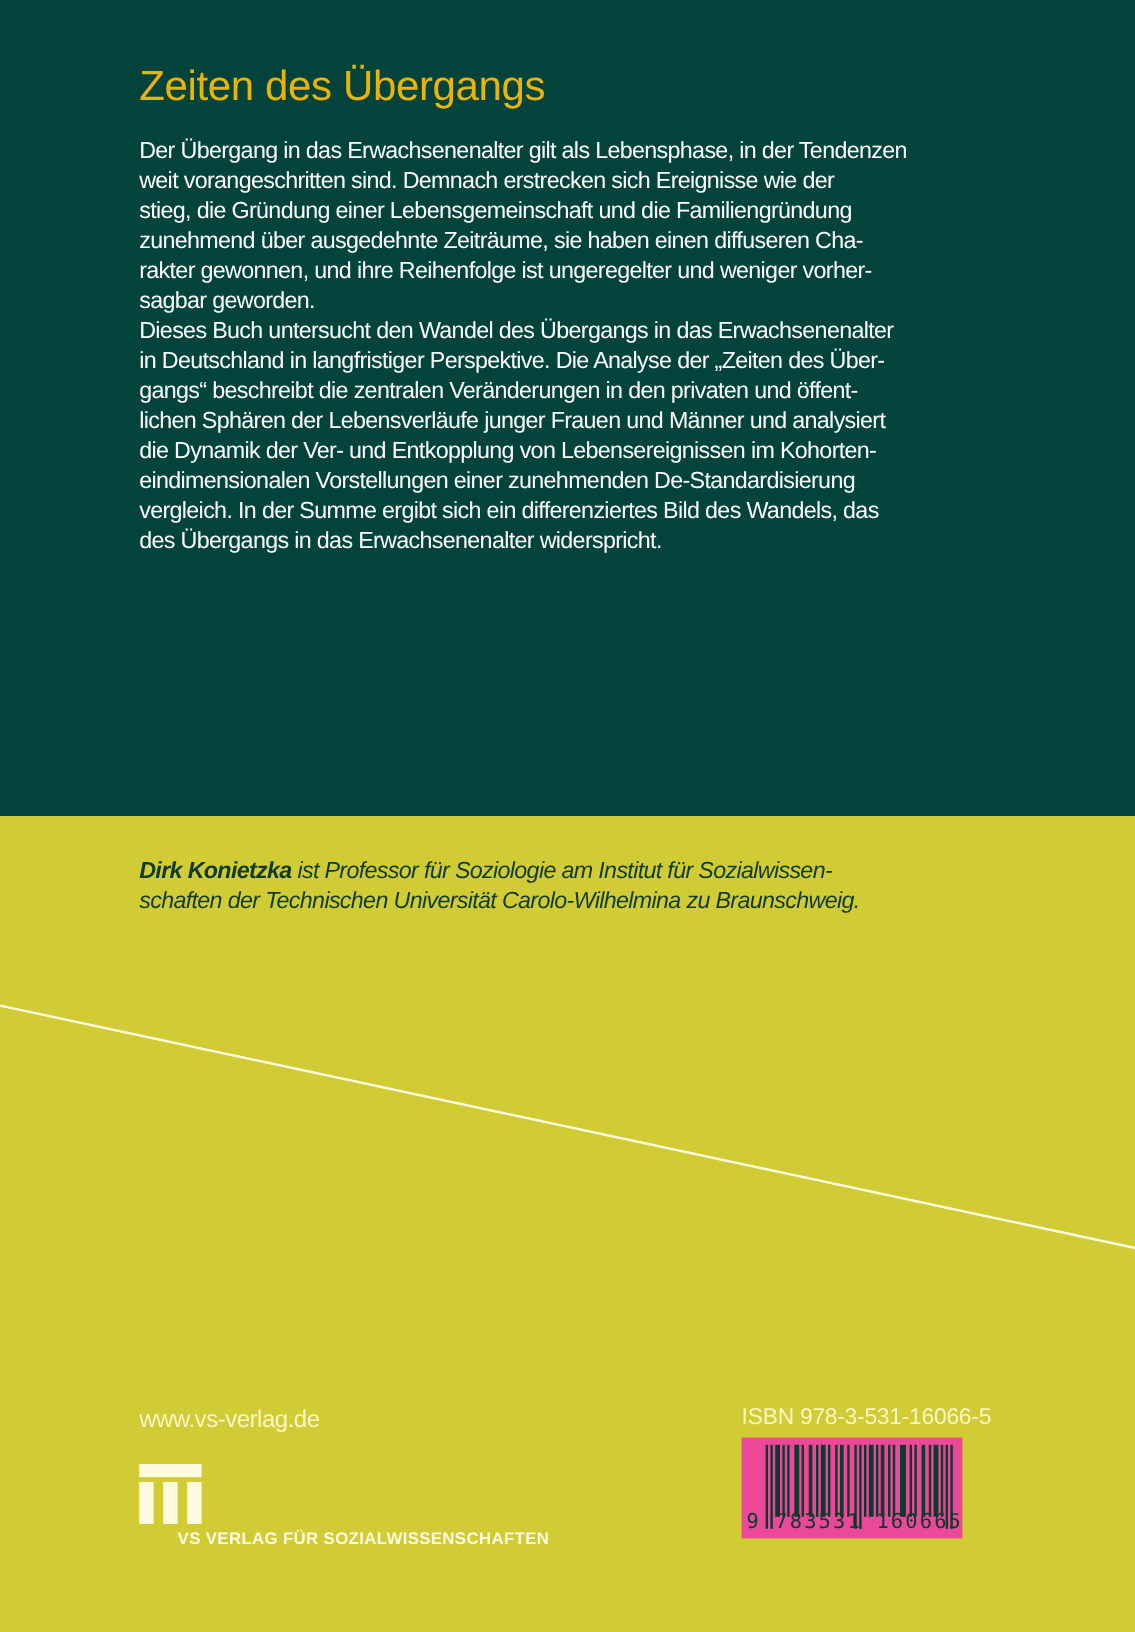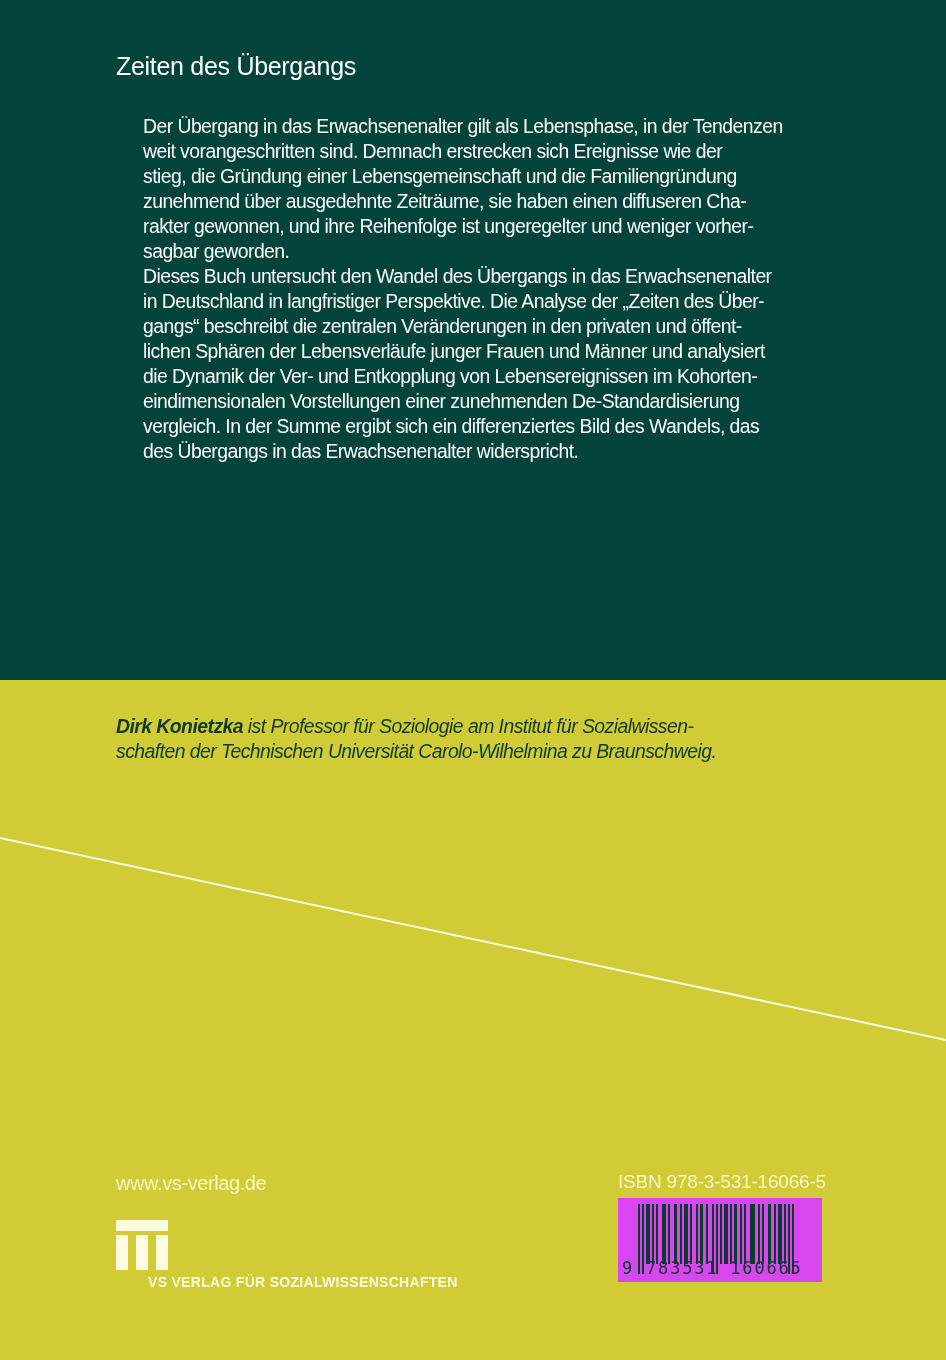--- a/index.html
+++ b/index.html
@@ -10,28 +10,27 @@
   .top {
     position: absolute; left: 0; top: 0; width: 946px; height: 680px;
     background: #02443b;
   }
   .bottom {
     position: absolute; left: 0; top: 680px; width: 946px; height: 680px;
     background: #d1cb35;
   }
   .title {
     position: absolute; left: 116px; top: 52px;
-    font-size: 25px; color: #ffffff; font-weight: normal; letter-spacing: -0.3px;
+    font-size: 35px; color: #eab308; font-weight: normal; letter-spacing: -0.3px;
     white-space: nowrap;
   }
   .blurb {
     position: absolute; left: 116px; top: 114px; width: 706px;
     color: #ffffff; font-size: 19.4px; line-height: 25px;
     letter-spacing: -0.55px;
-    margin-left: 27px;
   }
   .blurb .line { display: block; white-space: nowrap; }
   .author {
     position: absolute; left: 116px; top: 714px; width: 720px;
     color: #0f3b27; font-size: 19.4px; line-height: 25px; letter-spacing: -0.55px;
   }
   .author .line { display: block; white-space: nowrap; font-style: italic; }
   .author b { font-weight: bold; color: #0f3b27; }
   .diag {
     position: absolute; left: 0; top: 0; width: 946px; height: 1360px; pointer-events: none;
@@ -46,22 +45,22 @@
   .logo .bar { position: absolute; background: #fffbe0; }
   .publisher {
     position: absolute; left: 116px; top: 1274px;
     color: #fffbe0; font-size: 14px; font-weight: bold; letter-spacing: 0.3px; white-space: nowrap; margin-left: 32px;
   }
   .isbn-text {
     position: absolute; left: 618px; top: 1171px;
     color: #fbf6c4; font-size: 19px; letter-spacing: -0.2px; white-space: nowrap;
   }
   .barcode-box {
-    position: absolute; left: 618px; top: 1198px; width: 204px; height: 84px;
-    background: #d946ef;
+    position: absolute; left: 618px; top: 1198px; width: 184px; height: 84px;
+    background: #ec4899;
   }
   .barcode-box svg { position: absolute; left: 0; top: 0; }
   .barcode-digits {
     position: absolute; left: 4px; top: 60px;
     font-family: "DejaVu Sans Mono", "Liberation Mono", monospace;
     font-size: 17px; color: #0b3b2d; letter-spacing: 1.8px; white-space: nowrap;
   }
 </style>
 </head>
 <body>

